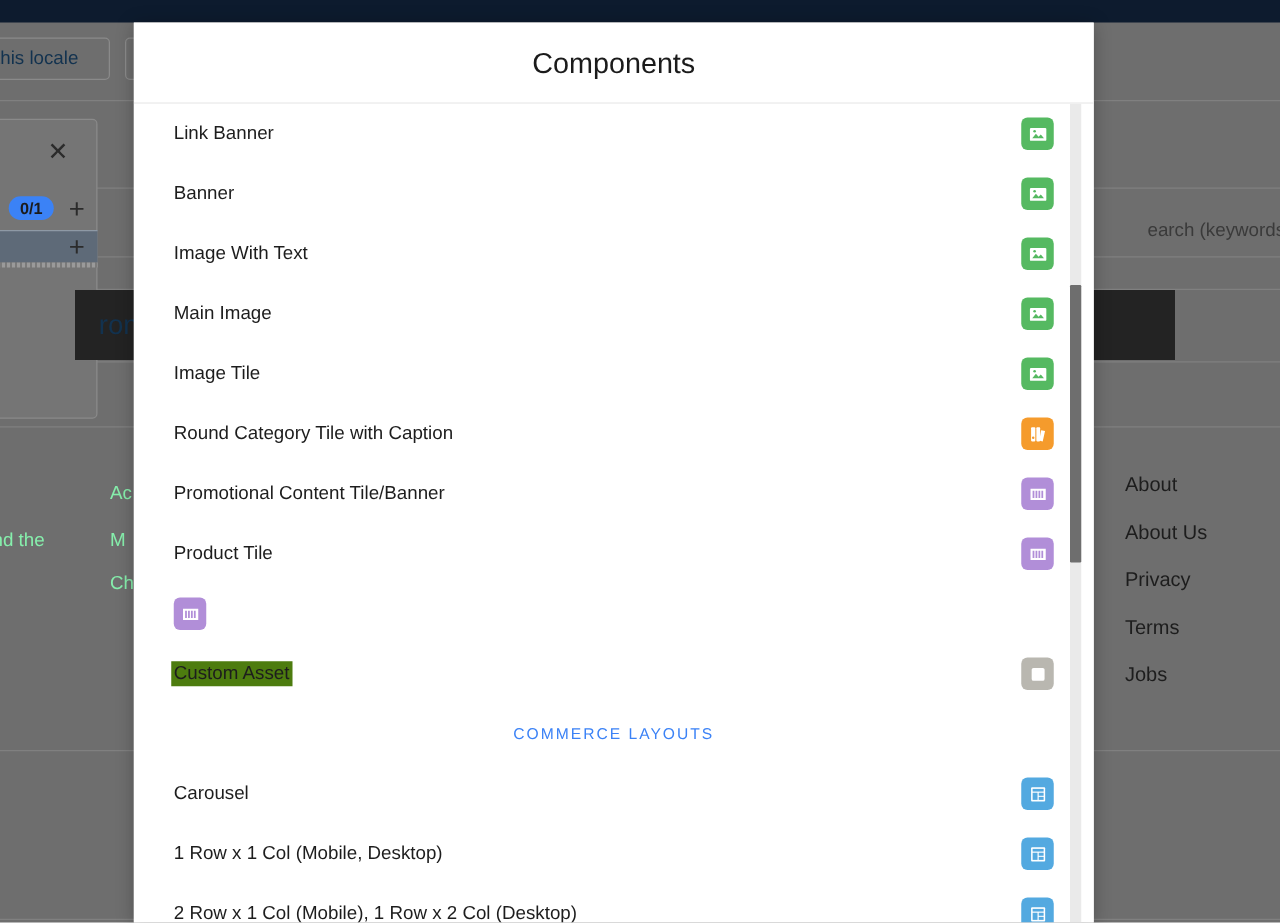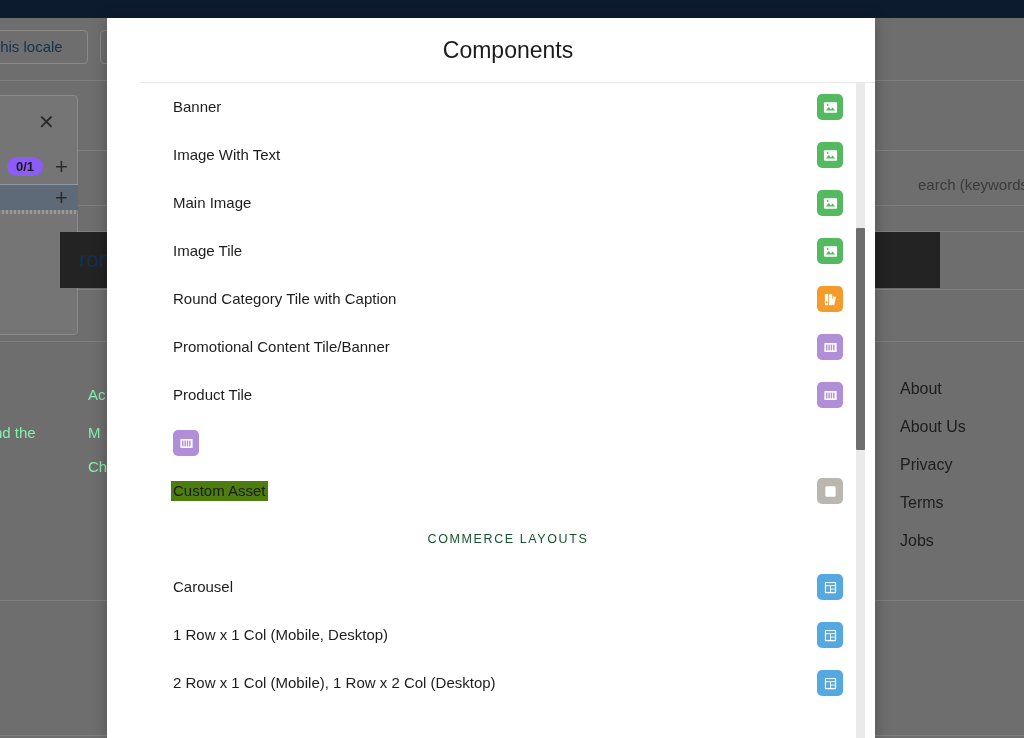--- a/index.html
+++ b/index.html
@@ -37,21 +37,21 @@
     background: #757575;
     border: 1px solid #8a8a8a;
     border-radius: 4px;
   }
   #bg-left-close {
     position: absolute; left: 38px; top: 112px;
     font-size: 20px; color: #2b2b2b; line-height: 1;
   }
   #bg-left-count {
     position: absolute; left: 7px; top: 157px;
-    background: #8b5cf6; border-radius: 10px;
+    background: #3b82f6; border-radius: 10px;
     padding: 2px 9px;
     font-size: 13px; font-weight: bold; color: #1b1b1b;
   }
   .bg-plus {
     position: absolute; font-size: 22px; color: #2b2b2b; line-height: 1;
   }
   #bg-left-row {
     position: absolute; left: -82px; top: 184px; width: 160px; height: 26px;
     background: #5e6a78;
     border-top: 1px solid #8e99a5;
@@ -81,21 +81,20 @@
 
   
   #modal {
     position: absolute;
     left: 107px; top: 18px;
     width: 768px; height: 720px;
     background: #ffffff;
     box-shadow: 0 2px 14px rgba(0,0,0,0.28);
     display: flex; flex-direction: column;
     overflow: hidden;
-    padding-left: 34px;
   }
   #modal-header {
     height: 65px;
     flex: 0 0 65px;
     display: flex; align-items: center; justify-content: center;
     border-bottom: 1px solid #e6e6e6;
     background: #fff;
   }
   #modal-title {
     font-size: 23px;
@@ -125,21 +124,21 @@
   .item-label.hl {
     background: #4d7c0f;
     padding: 1px 2px;
     margin-left: -2px;
   }
   .section-head {
     height: 48px;
     display: flex; align-items: center; justify-content: center;
     font-size: 12.5px;
     letter-spacing: 1.6px;
-    color: #14532d;
+    color: #3b82f6;
     text-transform: uppercase;
     text-align: right;
   }
 
   
   .badge {
     width: 26px; height: 26px;
     border-radius: 5px;
     display: flex; align-items: center; justify-content: center;
     flex: 0 0 26px;
@@ -216,20 +215,30 @@
 
 <div id="modal">
 
   <div id="modal-header">
     <div id="modal-title">Components</div>
   </div>
 
   <div id="modal-body">
     <div id="list">
         <div class="item">
+          <span class="item-label">Link Banner</span>
+          <span class="badge green">
+            <svg width="15" height="15" viewBox="0 0 16 16">
+              <rect x="1" y="2.5" width="14" height="11" rx="1" fill="#fff"></rect>
+              <path d="M3 11.2 L6.1 7.4 L8.4 10.1 L10.3 8 L13 11.2 Z" fill="#55b961"></path>
+              <circle cx="5" cy="5.4" r="1.1" fill="#55b961"></circle>
+            </svg>
+          </span>
+        </div>
+        <div class="item">
           <span class="item-label">Banner</span>
           <span class="badge green">
             <svg width="15" height="15" viewBox="0 0 16 16">
               <rect x="1" y="2.5" width="14" height="11" rx="1" fill="#fff"></rect>
               <path d="M3 11.2 L6.1 7.4 L8.4 10.1 L10.3 8 L13 11.2 Z" fill="#55b961"></path>
               <circle cx="5" cy="5.4" r="1.1" fill="#55b961"></circle>
             </svg>
           </span>
         </div>
         <div class="item">

